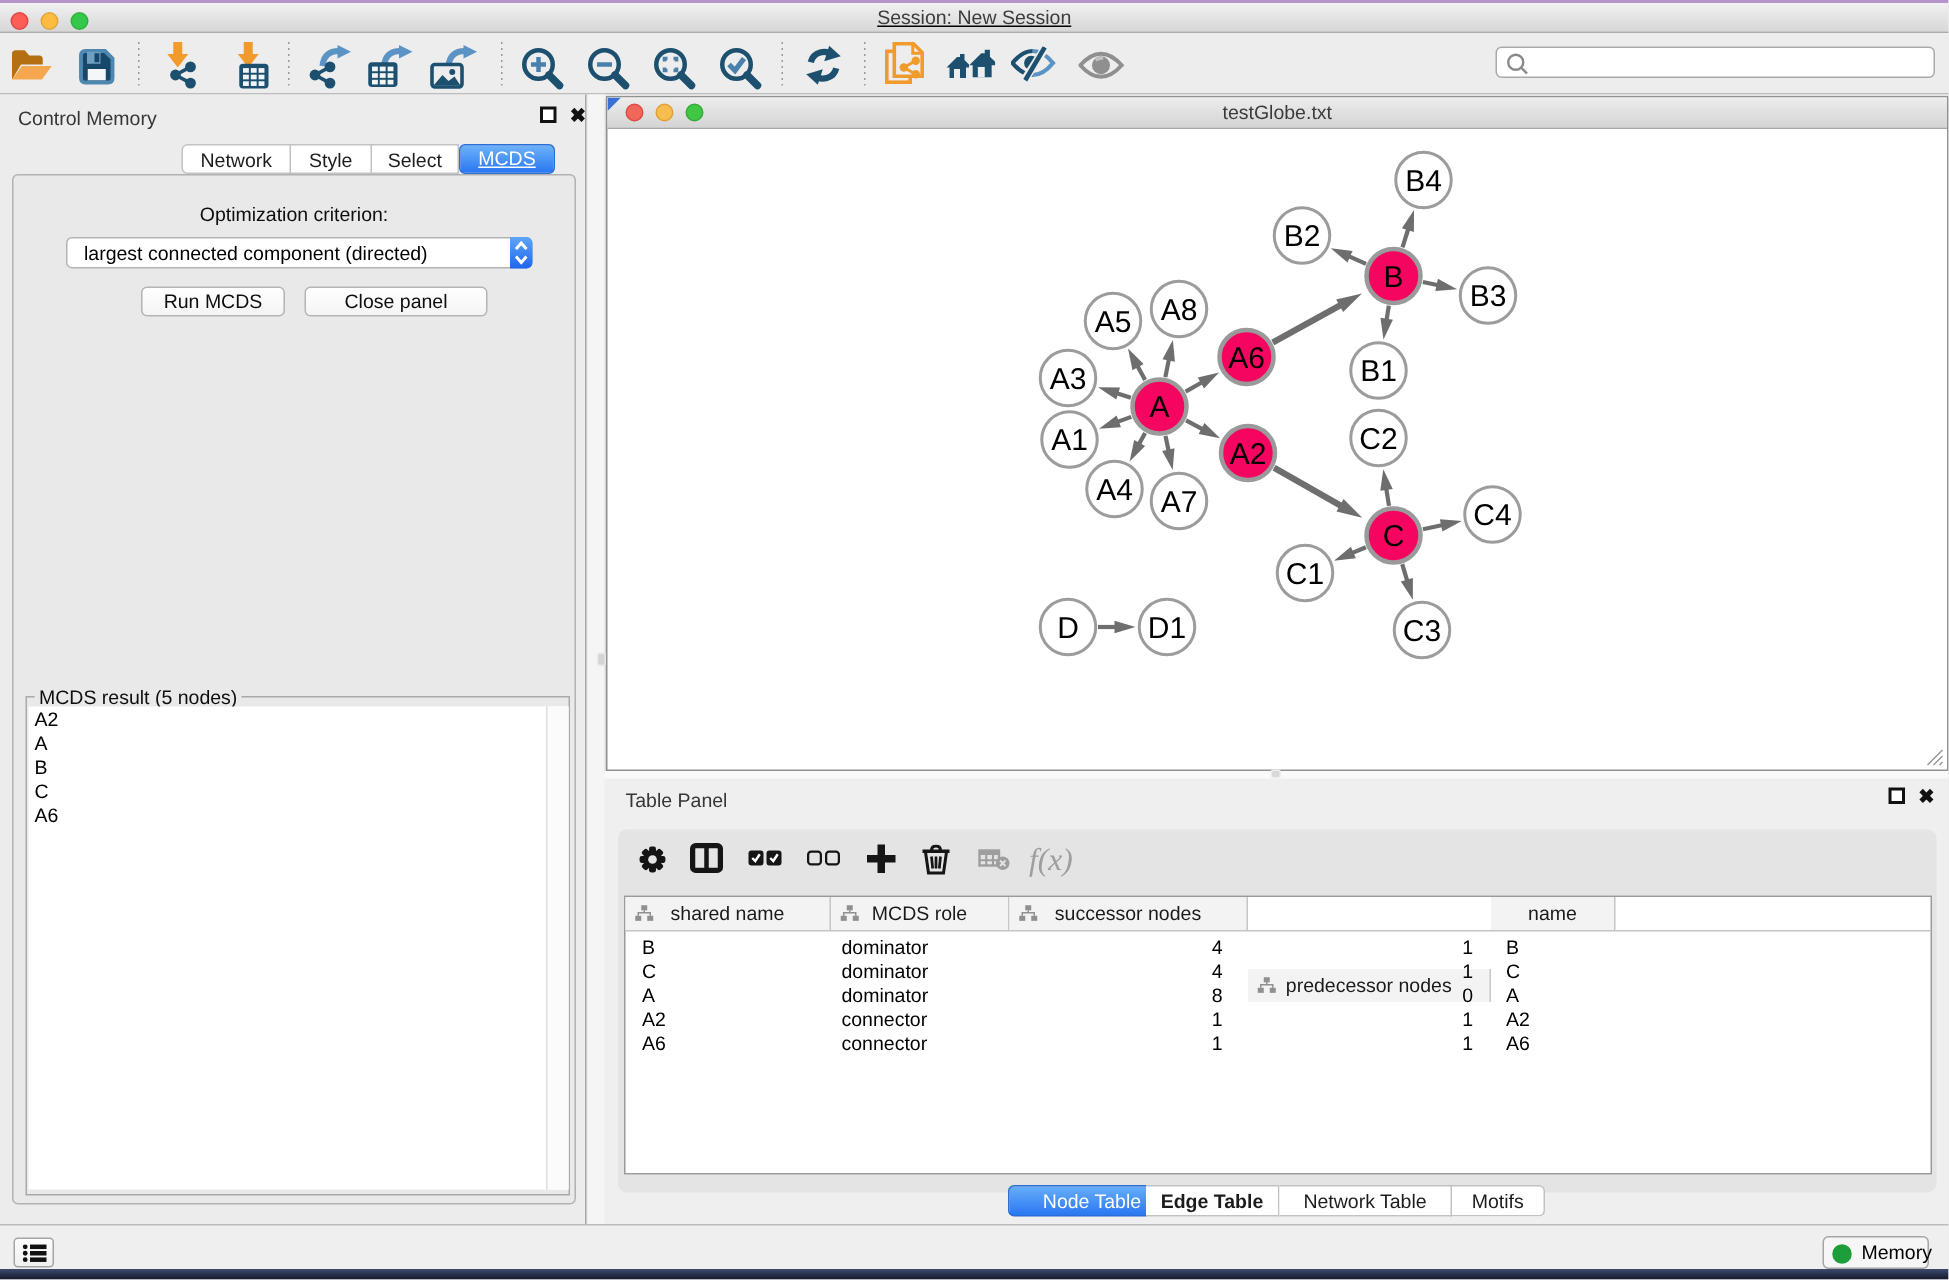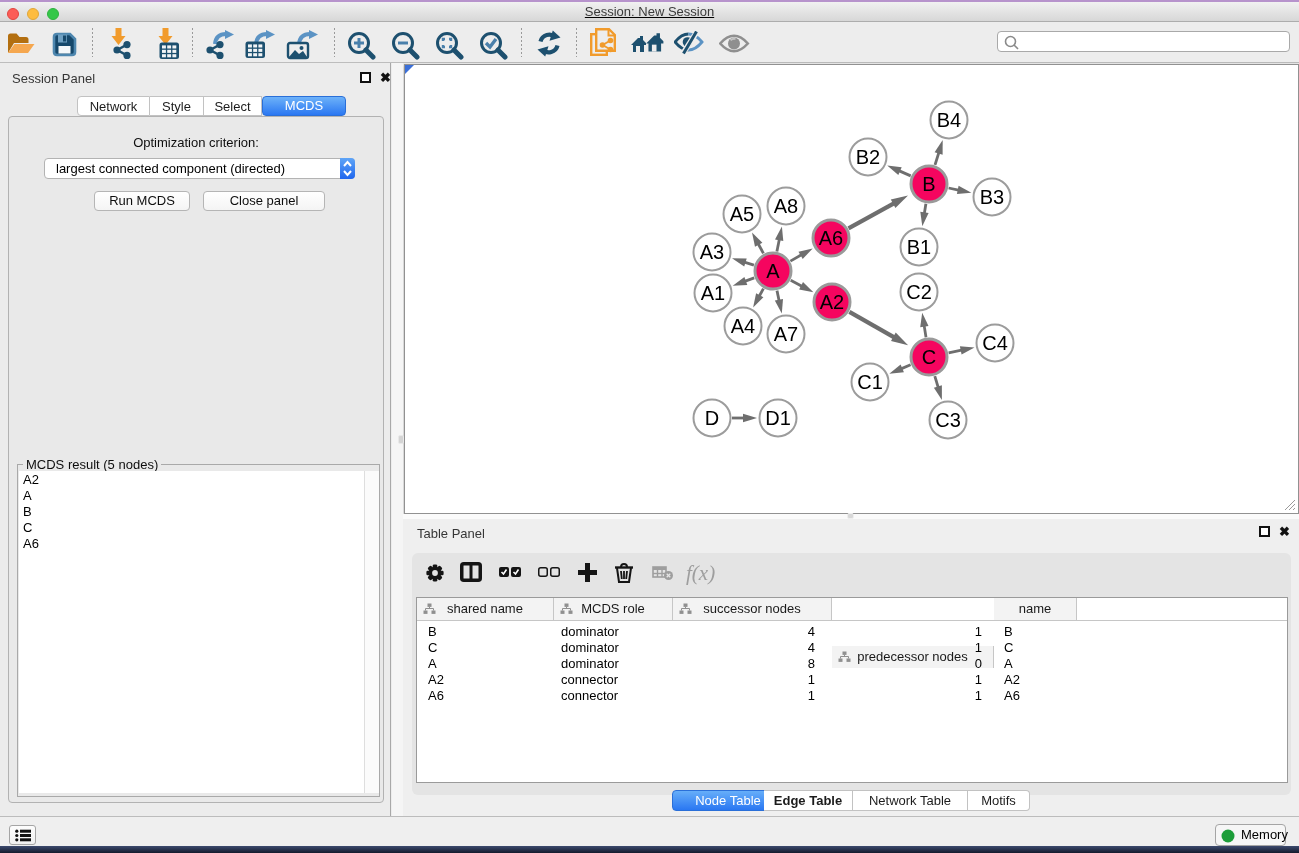--- a/index.html
+++ b/index.html
@@ -18,21 +18,21 @@
 #searchbox { position:absolute; left:997px; top:9px; width:293px; height:21px; background:#fff;
   border:1px solid #a9a9a9; border-radius:4px; }
 
 #cpanel { left:0; top:63px; width:391px; height:753px; background:#ececec; border-right:1px solid #a8a8a8; }
 #cpanel .hdr { position:absolute; left:12px; top:8px; font-size:13px; color:#363636; }
 .winbtns { position:absolute; top:9px; white-space:nowrap; }
 .sqbtn { display:inline-block; width:11px; height:11px; border:2px solid #111; background:#fff; vertical-align:middle; }
 .xbtn { font-weight:bold; font-size:13px; color:#111; vertical-align:middle; }
 #tabs { position:absolute; left:77px; top:33px; height:20px; }
 .tab { position:absolute; top:0; height:20px; background:#fff; border:1px solid #c2c2c2; border-left:none;
-  font-size:13px; color:#1c1c1c; text-align:center; line-height:19px; }
+  font-size:13px; color:#1c1c1c; text-align:center; line-height:19px;margin-left:44px; }
 .tab.first { border-left:1px solid #c2c2c2; border-radius:4px 0 0 4px; }
 .tab.sel { background:linear-gradient(#6db2f9,#2a77f2); color:#fff; border:1px solid #2a6fd8; border-radius:4px; }
 #cbody { position:absolute; left:8px; top:53px; width:376px; height:687px;
   background:#e9e9e9; border:1px solid #b2b2b2; border-radius:4px; }
 #optlabel { position:absolute; left:0; top:18px; width:374px; text-align:center; font-size:13px; color:#0e0e0e; }
 #selbox { position:absolute; left:35px; top:41px; width:311px; height:21px; background:#fff;
   border:1px solid #b3b3b3; border-radius:4px; font-size:13px; color:#000; line-height:19px; padding-left:11px; }
 #stepper { position:absolute; right:-1px; top:-1px; width:15px; height:21px; border-radius:0 4px 4px 0;
   background:linear-gradient(#5fa5f7,#1f66ee); }
 .btn { position:absolute; height:20px; background:linear-gradient(#ffffff,#f4f4f4); border:1px solid #b5b5b5;
@@ -232,27 +232,27 @@
   <div class="tsep" style="left:521px;"></div>
   <div class="tsep" style="left:576px;"></div>
   <div id="searchbox">
       <svg style="position:absolute;left:6px;top:3px;" width="16" height="16" viewBox="0 0 16 16">
         <circle cx="6.5" cy="6.5" r="5" fill="none" stroke="#8a8a8a" stroke-width="1.6"></circle>
         <line x1="10" y1="10" x2="14" y2="14" stroke="#8a8a8a" stroke-width="1.6"></line>
       </svg>
     </div>
 </div>
 <div class="abs" id="cpanel">
-  <div class="hdr">Session Panel</div>
+  <div class="hdr">Control Memory</div>
   <div class="winbtns" style="left:360px; top:5px;"><span class="sqbtn"></span>&nbsp;&nbsp;<span class="xbtn">✖</span></div>
   <div id="tabs">
     <div class="tab first" style="left:0; width:73px;">Network</div>
     <div class="tab" style="left:73px; width:54px;">Style</div>
     <div class="tab" style="left:127px; width:58px;">Select</div>
-    <div class="tab sel" style="left:185px; width:84px; line-height:18px;">MCDS</div>
+    <div class="tab sel" style="left:185px; width:64px; line-height:18px;text-decoration:underline;">MCDS</div>
   </div>
   <div id="cbody">
     <div id="optlabel">Optimization criterion:</div>
     <div id="selbox">largest connected component (directed)
       <div id="stepper"><svg width="15" height="21" viewBox="0 0 15 21">
             <path d="M4,8 L7.5,4 L11,8" fill="none" stroke="#fff" stroke-width="2"></path>
             <path d="M4,13 L7.5,17 L11,13" fill="none" stroke="#fff" stroke-width="2"></path>
           </svg></div>
     </div>
     <div class="btn" style="left:85px; top:74px; width:96px;">Run MCDS</div>
@@ -261,20 +261,26 @@
       <div class="legend">MCDS result (5 nodes)</div>
       <div id="listbox">
         <div class="items">A2<br>A<br>B<br>C<br>A6</div>
         <div id="lscroll"></div>
       </div>
     </div>
   </div>
 </div>
 <div class="abs" id="rside">
   <div id="netwin">
+    <div id="nettitle">
+      <div class="title">testGlobe.txt</div>
+      <div class="tl" style="left:12px; top:4px; background:#f2665c; border:1px solid #db4b41;"></div>
+      <div class="tl" style="left:32px; top:4px; background:#f7be4f; border:1px solid #dfa133;"></div>
+      <div class="tl" style="left:52px; top:4px; background:#41c645; border:1px solid #35ab39;"></div>
+    </div>
     <svg style="position:absolute; left:0; top:0;" width="9" height="9">
         <polygon points="0,0 9,0 0,9" fill="#3a6fd8"></polygon>
       </svg>
     <div id="netcontent">
       <svg width="893" height="426" viewBox="0 0 893 426" font-family="Liberation Sans, sans-serif">
 <line x1="358.4" y1="166.4" x2="352.8" y2="156.0" stroke="#6e6e6e" stroke-width="2.8"></line>
 <polygon points="347.0,145.4 357.4,155.7 350.0,159.8" fill="#6e6e6e"></polygon>
 <line x1="371.9" y1="164.4" x2="374.5" y2="151.4" stroke="#6e6e6e" stroke-width="2.8"></line>
 <polygon points="376.9,139.6 378.3,154.1 370.0,152.5" fill="#6e6e6e"></polygon>
 <line x1="348.9" y1="178.1" x2="338.5" y2="174.8" stroke="#6e6e6e" stroke-width="2.8"></line>

